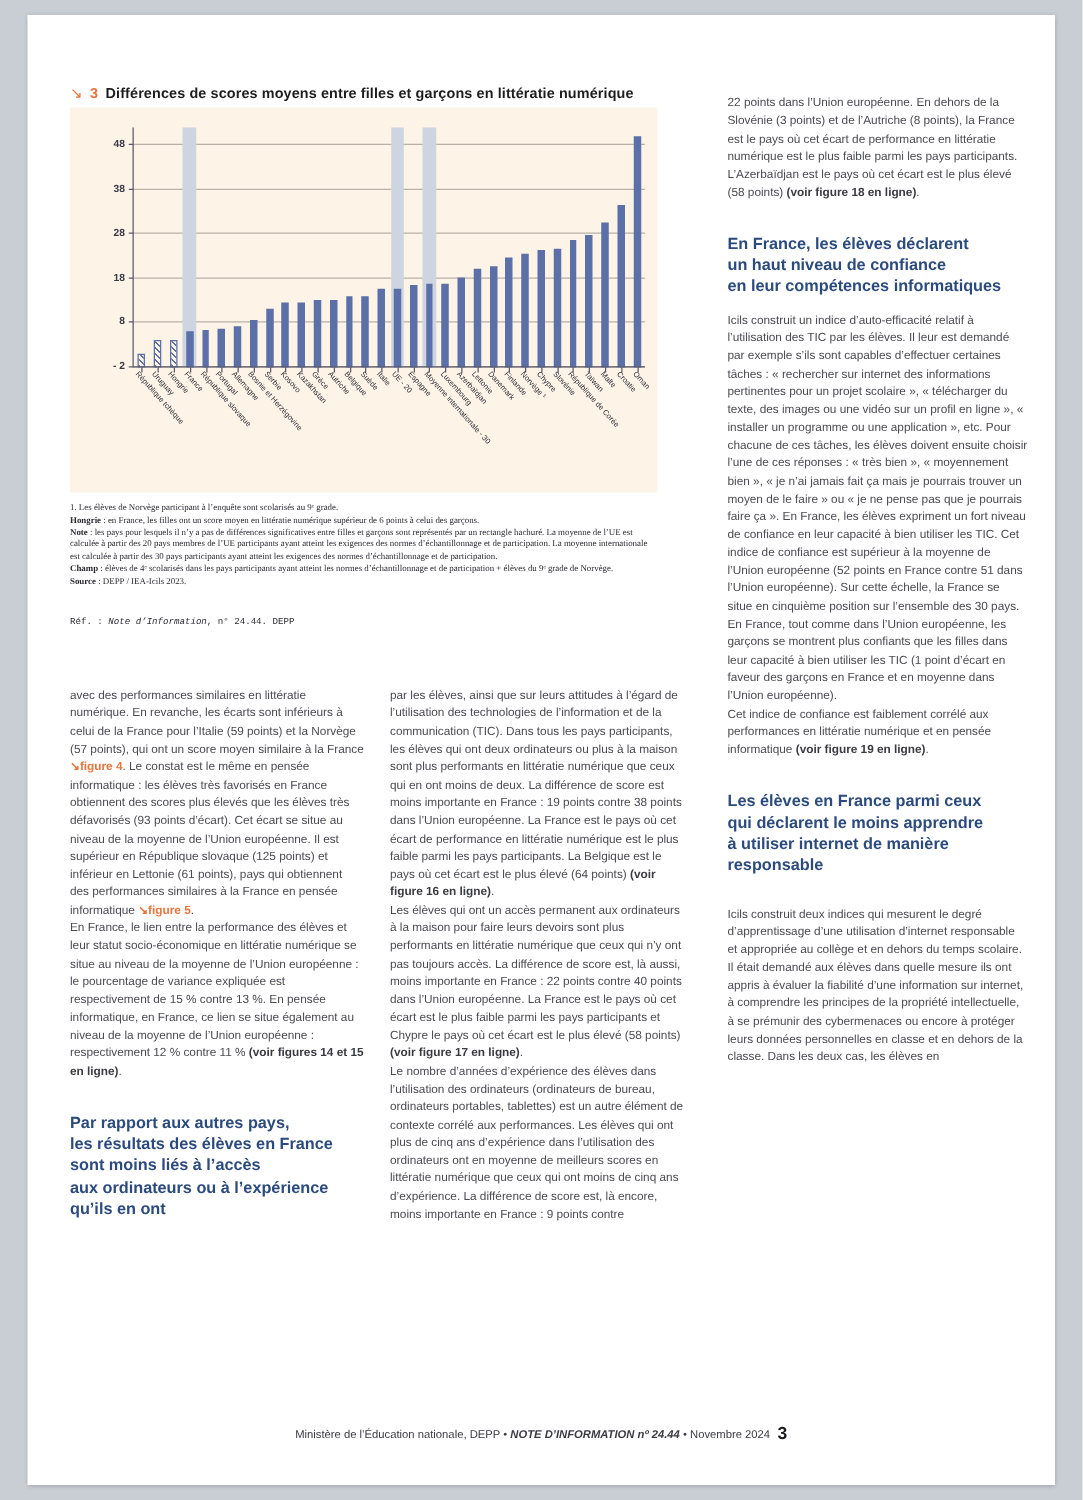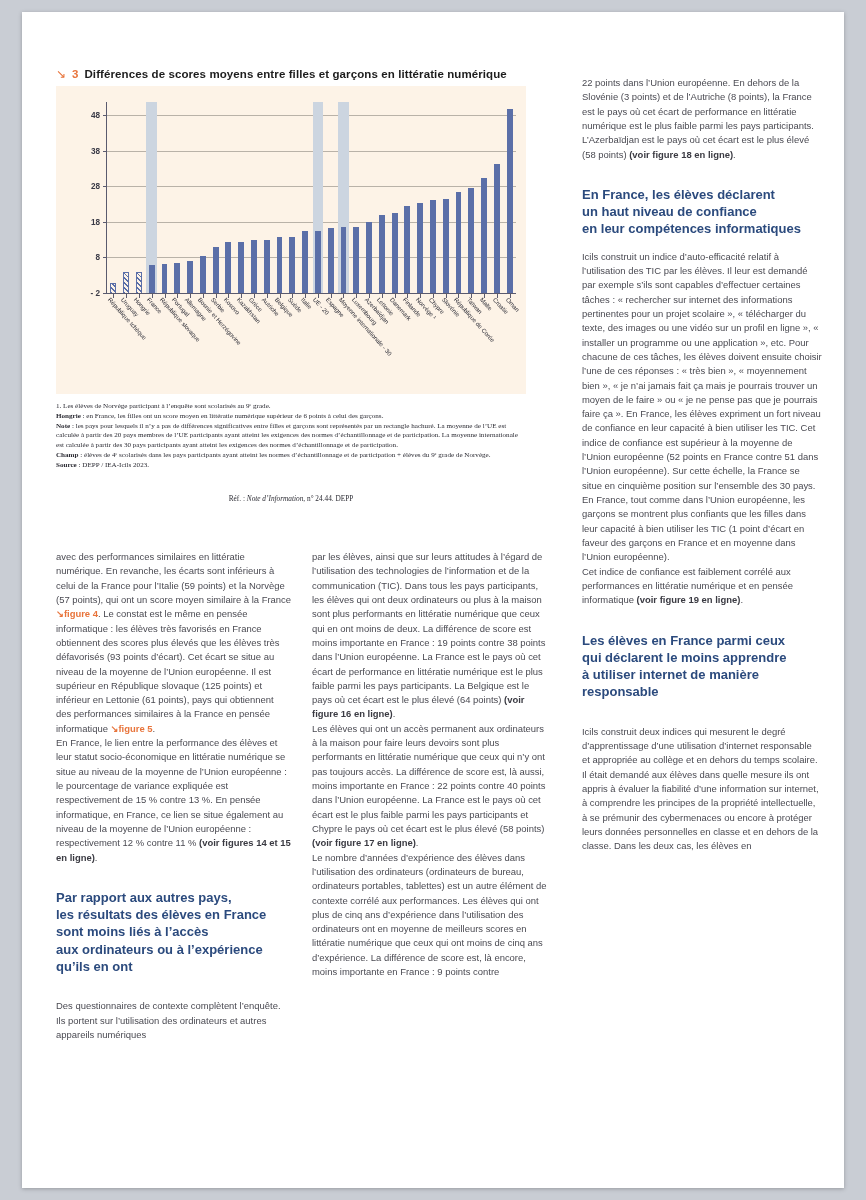--- a/index.html
+++ b/index.html
@@ -143,22 +143,22 @@
     line-height: 1.38;
     color: #2b2b33;
     text-align: left;
   }
   .notes b { font-weight: bold; }
   .notes p { margin: 0; }
   .ref {
     position: absolute;
     left: 34px; top: 482px;
     width: 470px;
-    text-align: center;
-    font-family: Liberation Serif, serif;
+    text-align: left;
+    font-family: Liberation Mono, monospace;
     font-size: 7.3px;
     color: #2b2b33;
   }
   .ref i { font-style: italic; }
 
   
   .col {
     position: absolute;
     top: 538px;
     width: 235px;
@@ -500,21 +500,20 @@
     <p><span>En France, le lien entre la performance des élèves et leur statut socio-économique en littératie numérique se situe au niveau de la moyenne de l’Union européenne : le pourcentage de variance expliquée est respectivement de 15 % contre 13 %. En pensée informatique, en France, ce lien se situe également au niveau de la moyenne de l’Union européenne : respectivement 12 % contre 11 % </span><b class="bold-ref">(voir figures 14 et 15 en ligne)</b><span>.</span></p>
     <div class="space"></div>
     <div class="space"></div>
     <p class="heading" style="white-space:pre-line">Par rapport aux autres pays,
 les résultats des élèves en France
 sont moins liés à l’accès
 aux ordinateurs ou à l’expérience
 qu’ils en ont</p>
     <div class="space"></div>
     <div class="space"></div>
-    <p>Des questionnaires de contexte complètent l’enquête. Ils portent sur l’utilisation des ordinateurs et autres appareils numériques</p>
   </div>
 
   <div class="col" id="col2">
     <p><span>par les élèves, ainsi que sur leurs attitudes à l’égard de l’utilisation des technologies de l’information et de la communication (TIC). Dans tous les pays participants, les élèves qui ont deux ordinateurs ou plus à la maison sont plus performants en littératie numérique que ceux qui en ont moins de deux. La différence de score est moins importante en France : 19 points contre 38 points dans l’Union européenne. La France est le pays où cet écart de performance en littératie numérique est le plus faible parmi les pays participants. La Belgique est le pays où cet écart est le plus élevé (64 points) </span><b class="bold-ref">(voir figure 16 en ligne)</b><span>.</span></p>
     <p><span>Les élèves qui ont un accès permanent aux ordinateurs à la maison pour faire leurs devoirs sont plus performants en littératie numérique que ceux qui n’y ont pas toujours accès. La différence de score est, là aussi, moins importante en France : 22 points contre 40 points dans l’Union européenne. La France est le pays où cet écart est le plus faible parmi les pays participants et Chypre le pays où cet écart est le plus élevé (58 points) </span><b class="bold-ref">(voir figure 17 en ligne)</b><span>.</span></p>
     <p>Le nombre d’années d’expérience des élèves dans l’utilisation des ordinateurs (ordinateurs de bureau, ordinateurs portables, tablettes) est un autre élément de contexte corrélé aux performances. Les élèves qui ont plus de cinq ans d’expérience dans l’utilisation des ordinateurs ont en moyenne de meilleurs scores en littératie numérique que ceux qui ont moins de cinq ans d’expérience. La différence de score est, là encore, moins importante en France : 9 points contre</p>
   </div>
 
   <div class="col" id="col3">
     <p><span>22 points dans l’Union européenne. En dehors de la Slovénie (3 points) et de l’Autriche (8 points), la France est le pays où cet écart de performance en littératie numérique est le plus faible parmi les pays participants. L’Azerbaïdjan est le pays où cet écart est le plus élevé (58 points) </span><b class="bold-ref">(voir figure 18 en ligne)</b><span>.</span></p>
@@ -531,14 +530,17 @@
     <div class="space"></div>
     <p class="heading" style="white-space:pre-line">Les élèves en France parmi ceux
 qui déclarent le moins apprendre
 à utiliser internet de manière
 responsable</p>
     <div class="space"></div>
     <div class="space"></div>
     <p>Icils construit deux indices qui mesurent le degré d’apprentissage d’une utilisation d’internet responsable et appropriée au collège et en dehors du temps scolaire. Il était demandé aux élèves dans quelle mesure ils ont appris à évaluer la fiabilité d’une information sur internet, à comprendre les principes de la propriété intellectuelle, à se prémunir des cybermenaces ou encore à protéger leurs données personnelles en classe et en dehors de la classe. Dans les deux cas, les élèves en</p>
   </div>
 
+  <div class="footer">
+    <span>Ministère de l’Éducation nationale, DEPP  •  </span><span class="ital">NOTE D’INFORMATION nº 24.44</span><span>  •  Novembre 2024</span><span class="pg">3</span>
+  </div>
 
 </div>
 
 </body></html>

